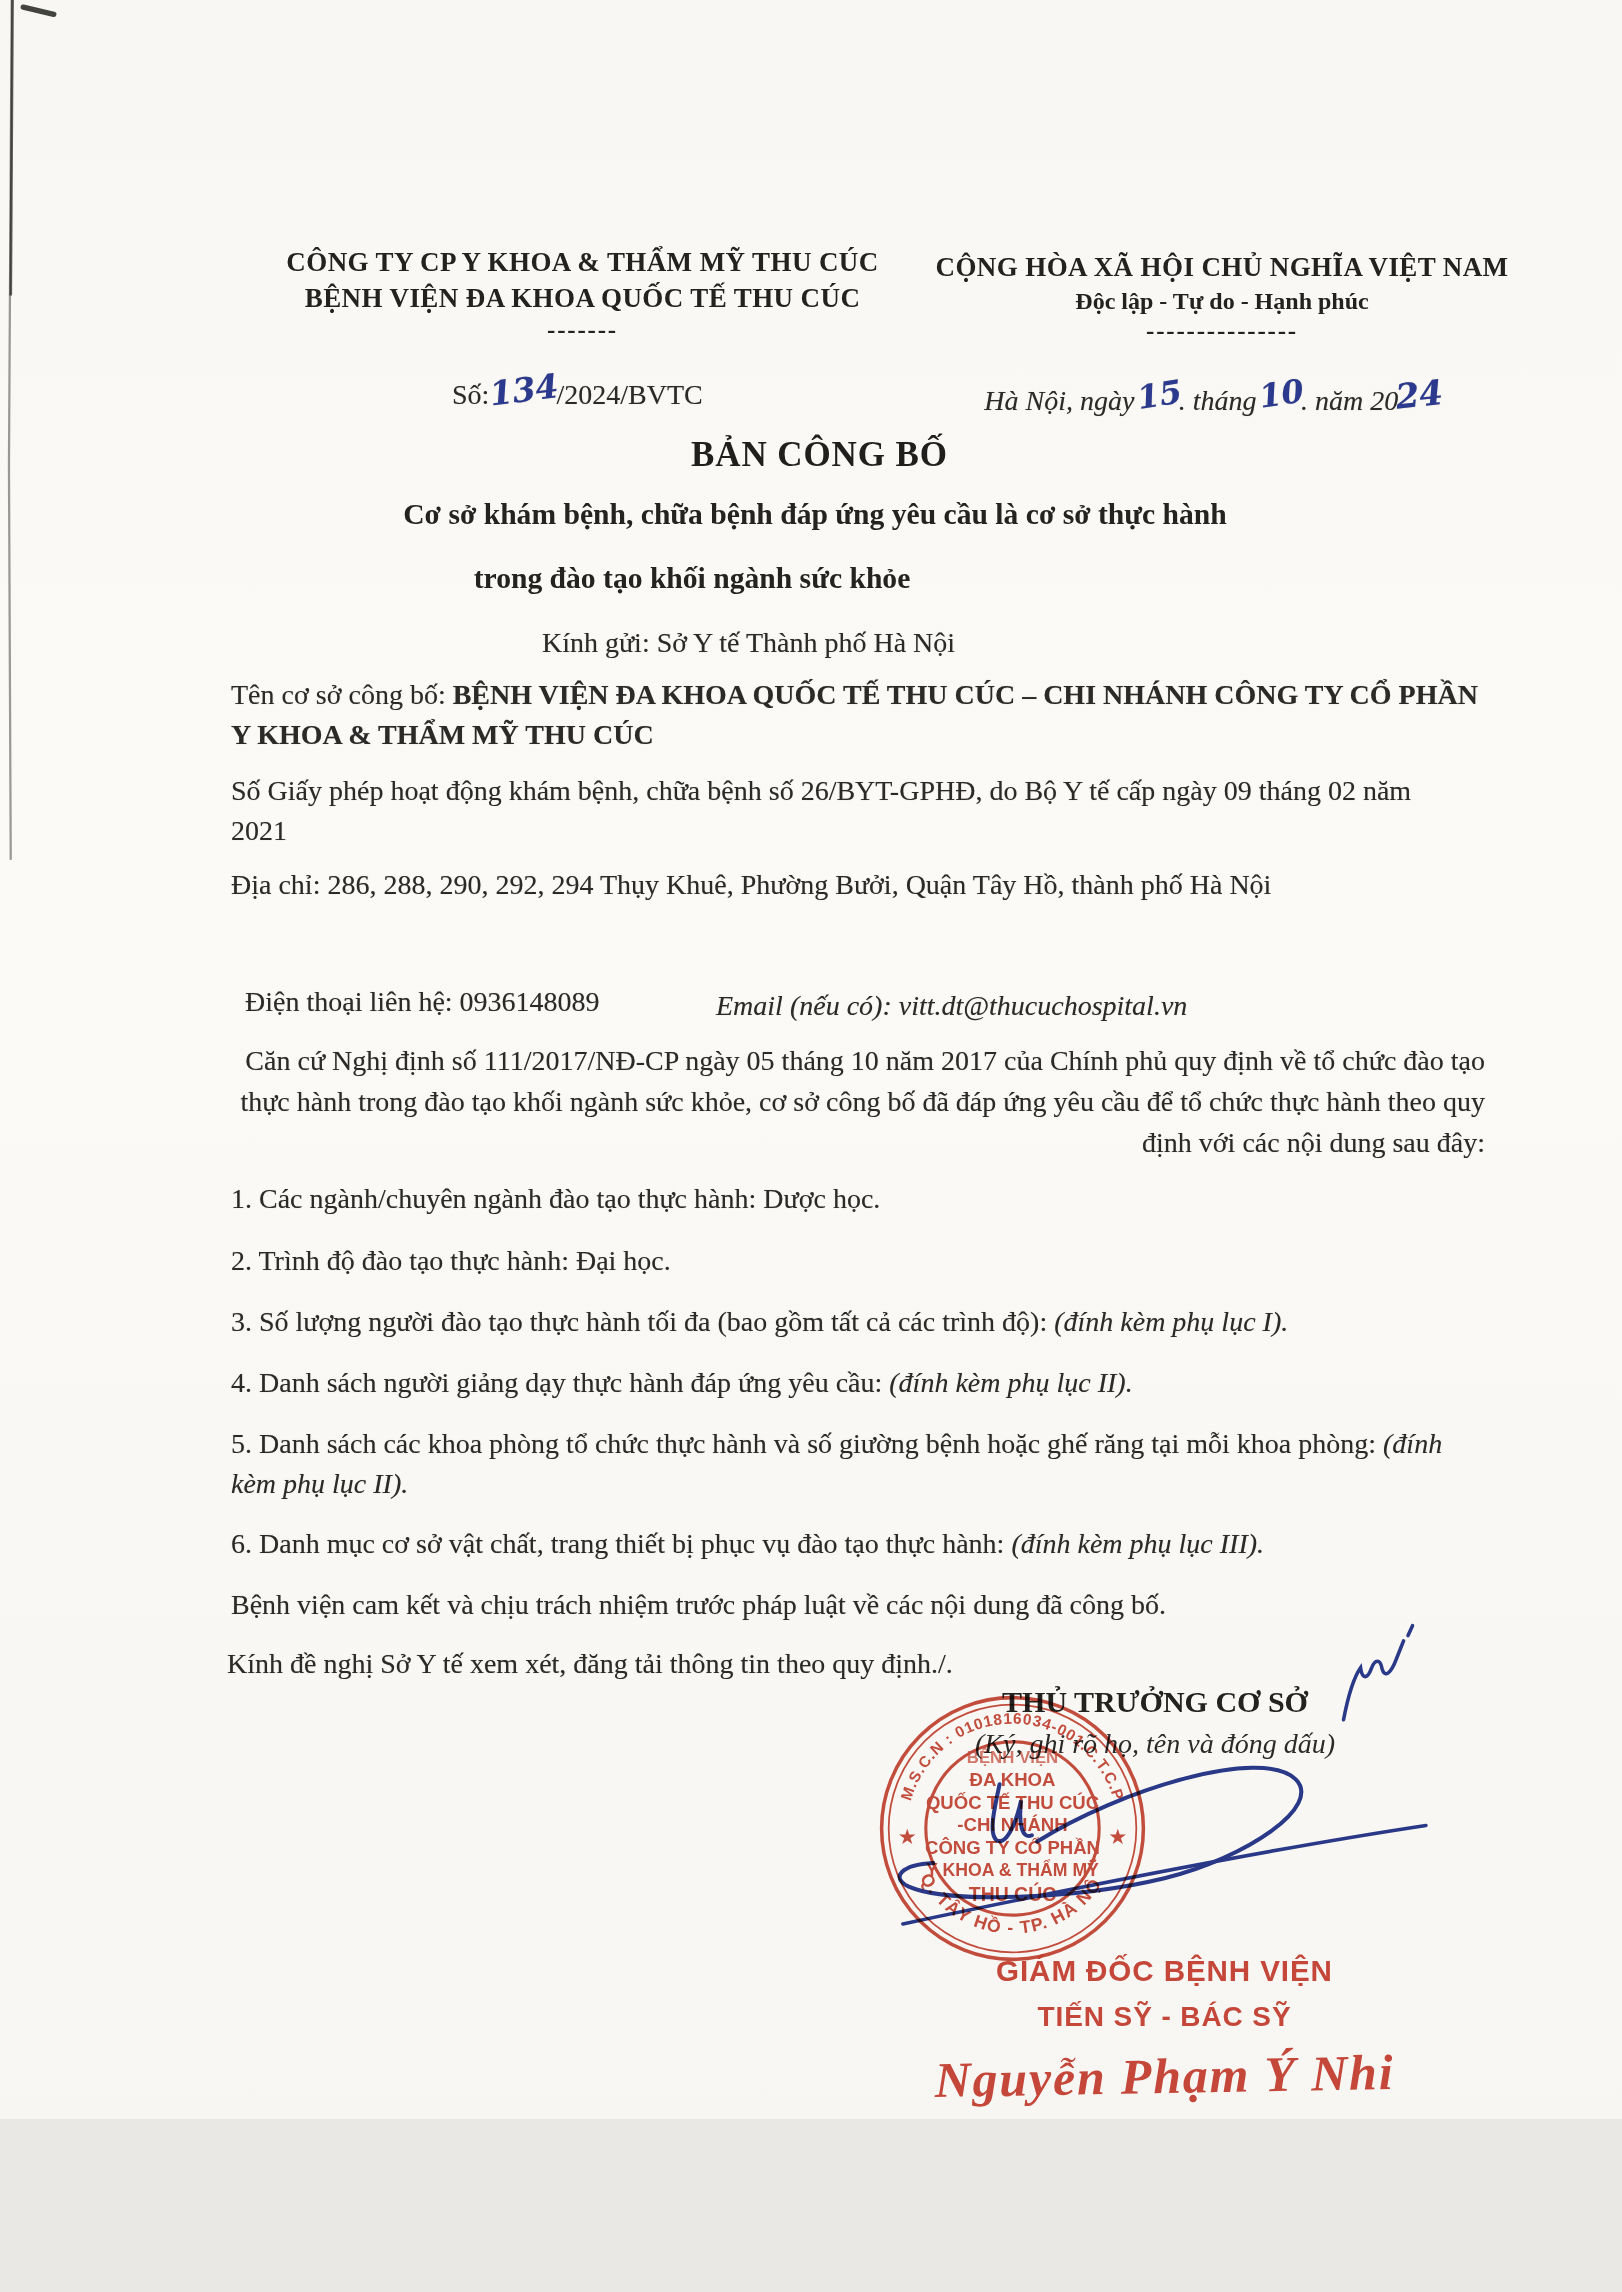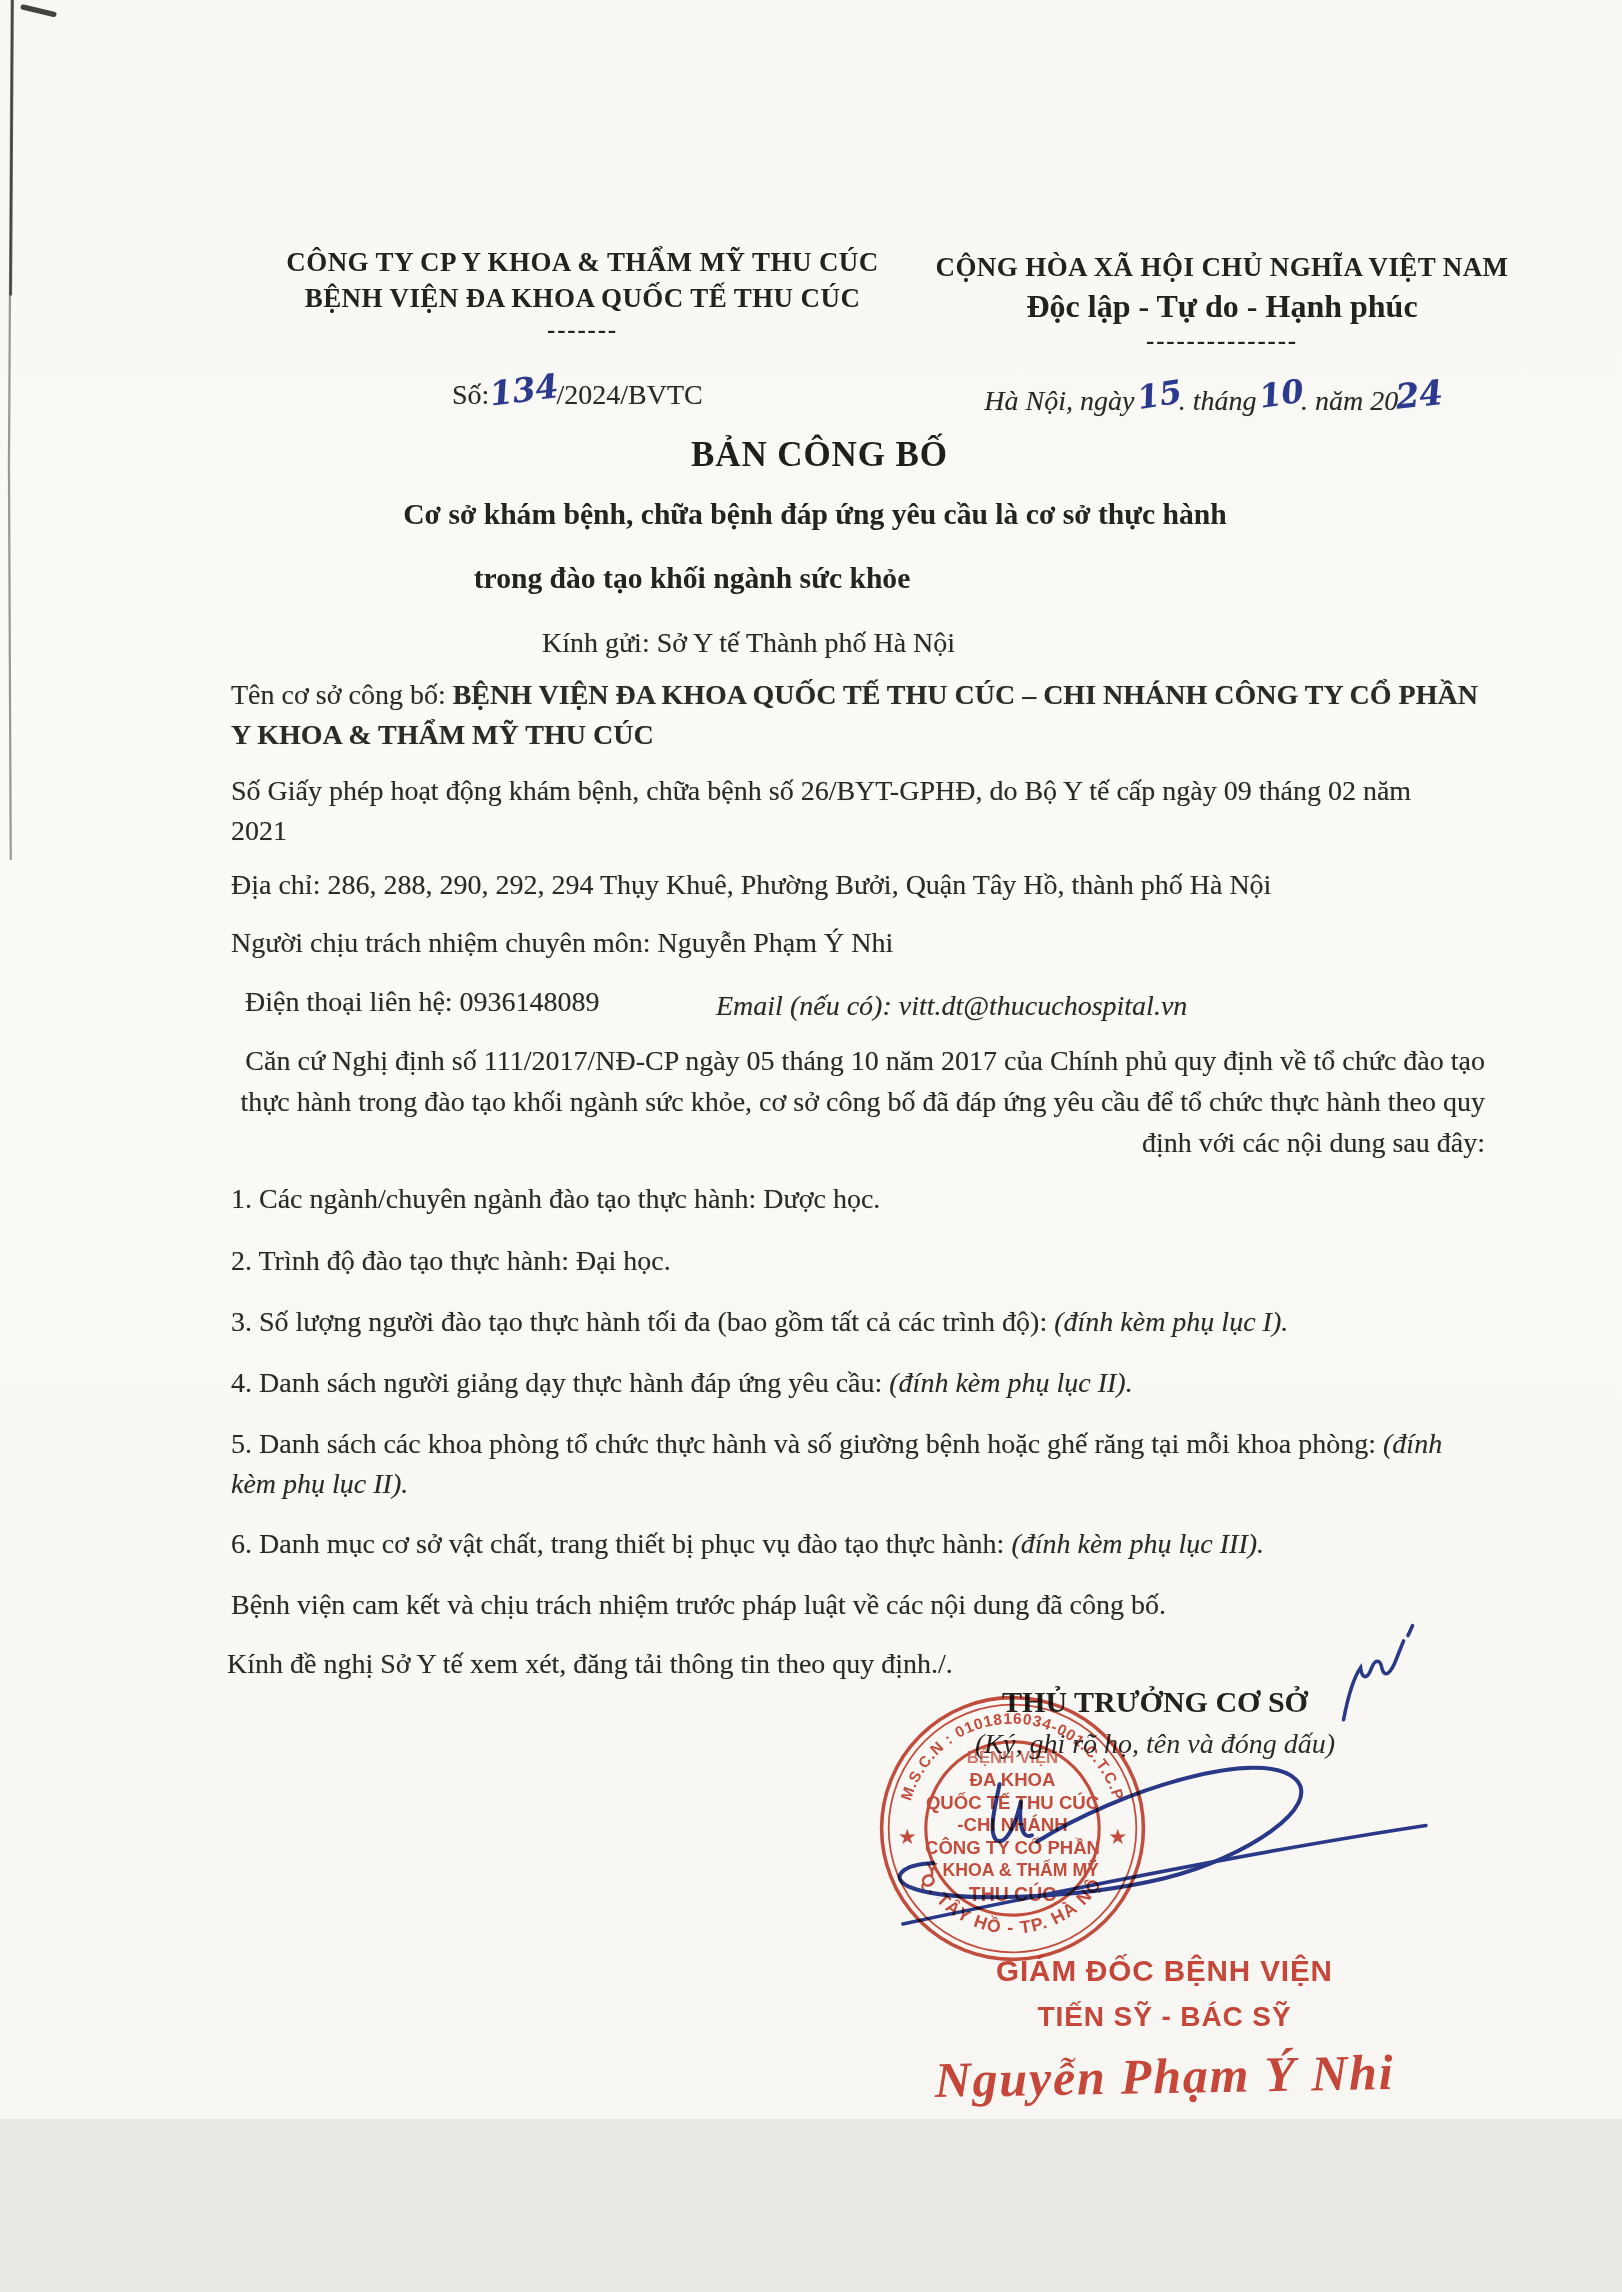--- a/index.html
+++ b/index.html
@@ -27,21 +27,21 @@
 <div class="page">
 
   <div class="abs ctr" style="left:242px;top:247px;width:681px;">
     <div class="hdr">CÔNG TY CP Y KHOA &amp; THẨM MỸ THU CÚC</div>
     <div class="hdr" style="margin-top:5.4px;">BỆNH VIỆN ĐA KHOA QUỐC TẾ THU CÚC</div>
     <div class="dash" style="margin-top:1.8px;">-------</div>
   </div>
 
   <div class="abs ctr" style="left:913px;top:252px;width:618px;">
     <div class="hdr">CỘNG HÒA XÃ HỘI CHỦ NGHĨA VIỆT NAM</div>
-    <div class="b" style="font-size:32px;margin-top:5.4px;color:#23221f;">Độc lập - Tự do - Hạnh phúc</div>
+    <div class="b" style="font-size:24px;margin-top:5.4px;color:#23221f;">Độc lập - Tự do - Hạnh phúc</div>
     <div class="dash" style="margin-top:1.8px;">---------------</div>
   </div>
 
   <div class="abs txt" style="left:452px;top:373px;">
     <span>Số:</span><span class="hw" style="font-size:33px;transform:rotate(-7deg) translateY(-2.7px);margin:0 -2.7px 0 0.9px;">134</span><span>/2024/BVTC</span>
   </div>
 
   <div class="abs txt i ctr" style="left:963px;top:378px;width:502px;">
     <span>Hà Nội, ngày</span>
     <span class="hw" style="font-size:32px;transform:rotate(-9deg) translateY(-4.5px);margin:0 -3.6px;">15</span><span>. tháng</span>
@@ -56,21 +56,20 @@
   <div class="abs ctr txt" style="left:0;top:623px;width:1497px;">Kính gửi: Sở Y tế Thành phố Hà Nội</div>
 
   <div class="abs txt para" style="left:231px;top:675px;">
     <span>Tên cơ sở công bố: </span><span class="b">BỆNH VIỆN ĐA KHOA QUỐC TẾ THU CÚC – CHI NHÁNH CÔNG TY CỔ PHẦN Y KHOA &amp; THẨM MỸ THU CÚC</span>
   </div>
 
   <div class="abs txt" style="left:231px;top:771px;width:1240px;">Số Giấy phép hoạt động khám bệnh, chữa bệnh số 26/BYT-GPHĐ, do Bộ Y tế cấp ngày 09 tháng 02 năm 2021</div>
 
   <div class="abs txt para" style="left:231px;top:865px;">Địa chỉ: 286, 288, 290, 292, 294 Thụy Khuê, Phường Bưởi, Quận Tây Hồ, thành phố Hà Nội</div>
 
-  <div class="abs txt para" style="left:231px;top:923px;">Người chịu trách nhiệm chuyên môn: Nguyễn Phạm Ý Nhi</div>
 
   <div class="abs" style="left:0;top:982px;width:1623px;height:41px;">
     <span class="abs txt" style="left:245px;top:0;">Điện thoại liên hệ: 0936148089</span>
     <span class="abs txt" style="left:716px;top:3.6px;font-style:italic;">Email (nếu có): vitt.dt@thucuchospital.vn</span>
   </div>
 
   <div class="abs txt para" style="left:231px;top:1040px;line-height:41px;text-align:right;">Căn cứ Nghị định số 111/2017/NĐ-CP ngày 05 tháng 10 năm 2017 của Chính phủ quy định về tổ chức đào tạo thực hành trong đào tạo khối ngành sức khỏe, cơ sở công bố đã đáp ứng yêu cầu để tổ chức thực hành theo quy định với các nội dung sau đây:</div>
 
   <div class="abs txt para" style="left:231px;top:1179px;">
     <span>1. Các ngành/chuyên ngành đào tạo thực hành: Dược học.</span><span class="i"></span>

